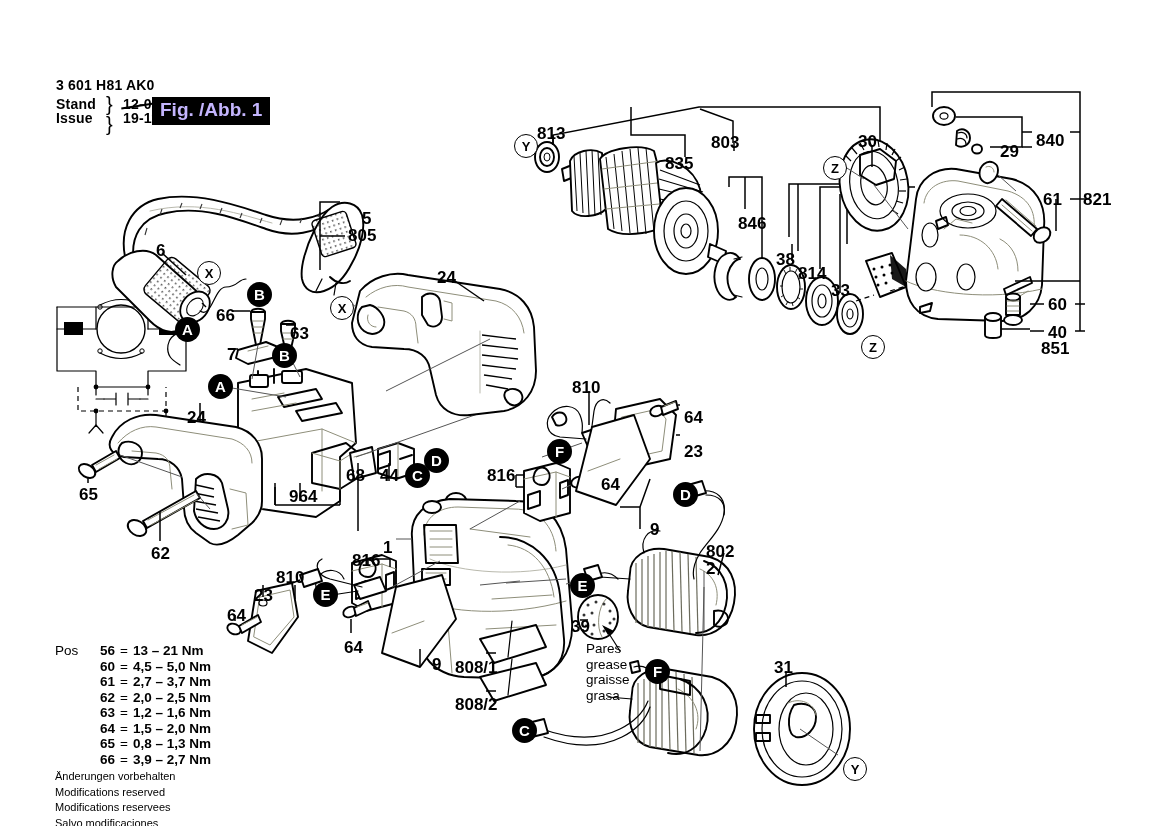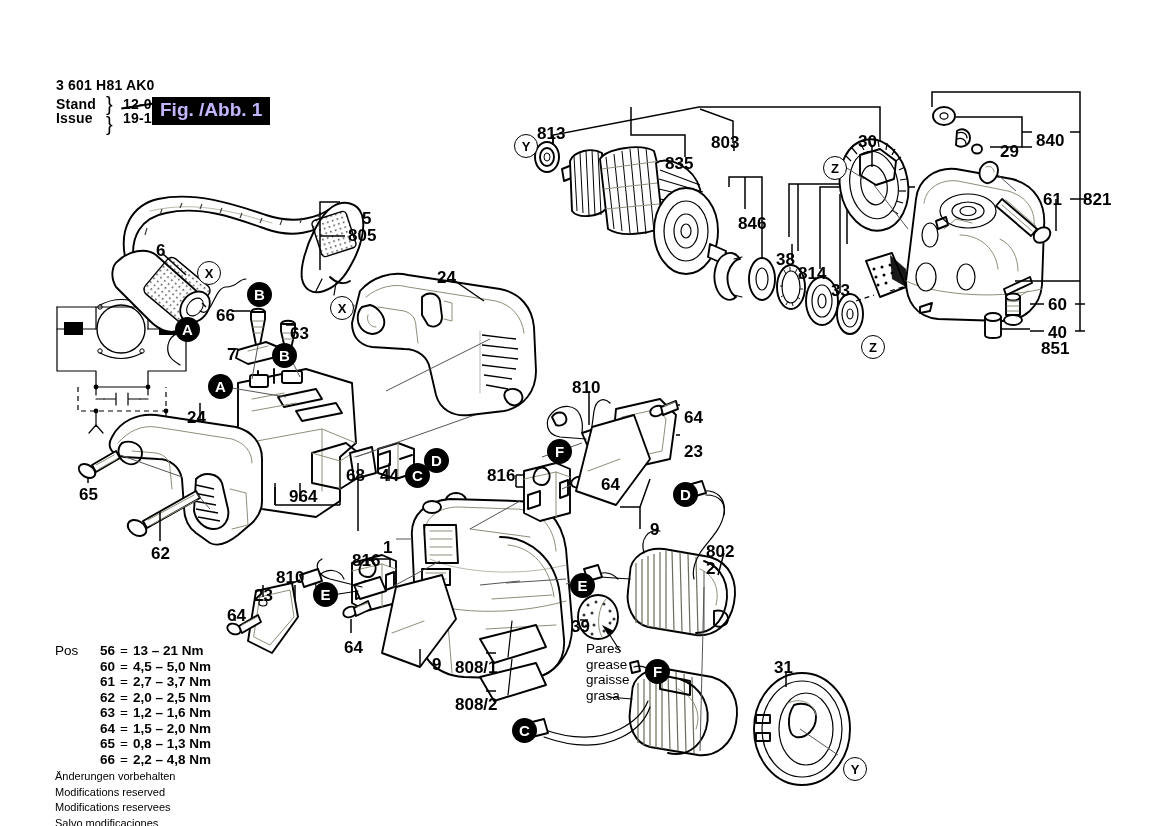--- a/index.html
+++ b/index.html
@@ -743,21 +743,21 @@
     <div class="tq-row">
       <span class="pos"></span>
       <span class="num">65</span>
       <span class="eq">=</span>
       <span class="val">0,8 – 1,3 Nm</span>
     </div>
     <div class="tq-row">
       <span class="pos"></span>
       <span class="num">66</span>
       <span class="eq">=</span>
-      <span class="val">2,2 – 4,8 Nm</span>
+      <span class="val">3,9 – 2,7 Nm</span>
     </div>
   </div>
 
   <div id="mods">
     <span class="l">Änderungen vorbehalten</span>
     <span class="l">Modifications reserved</span>
     <span class="l">Modifications reservees</span>
     <span class="l">Salvo modificaciones</span>
   </div>
 

